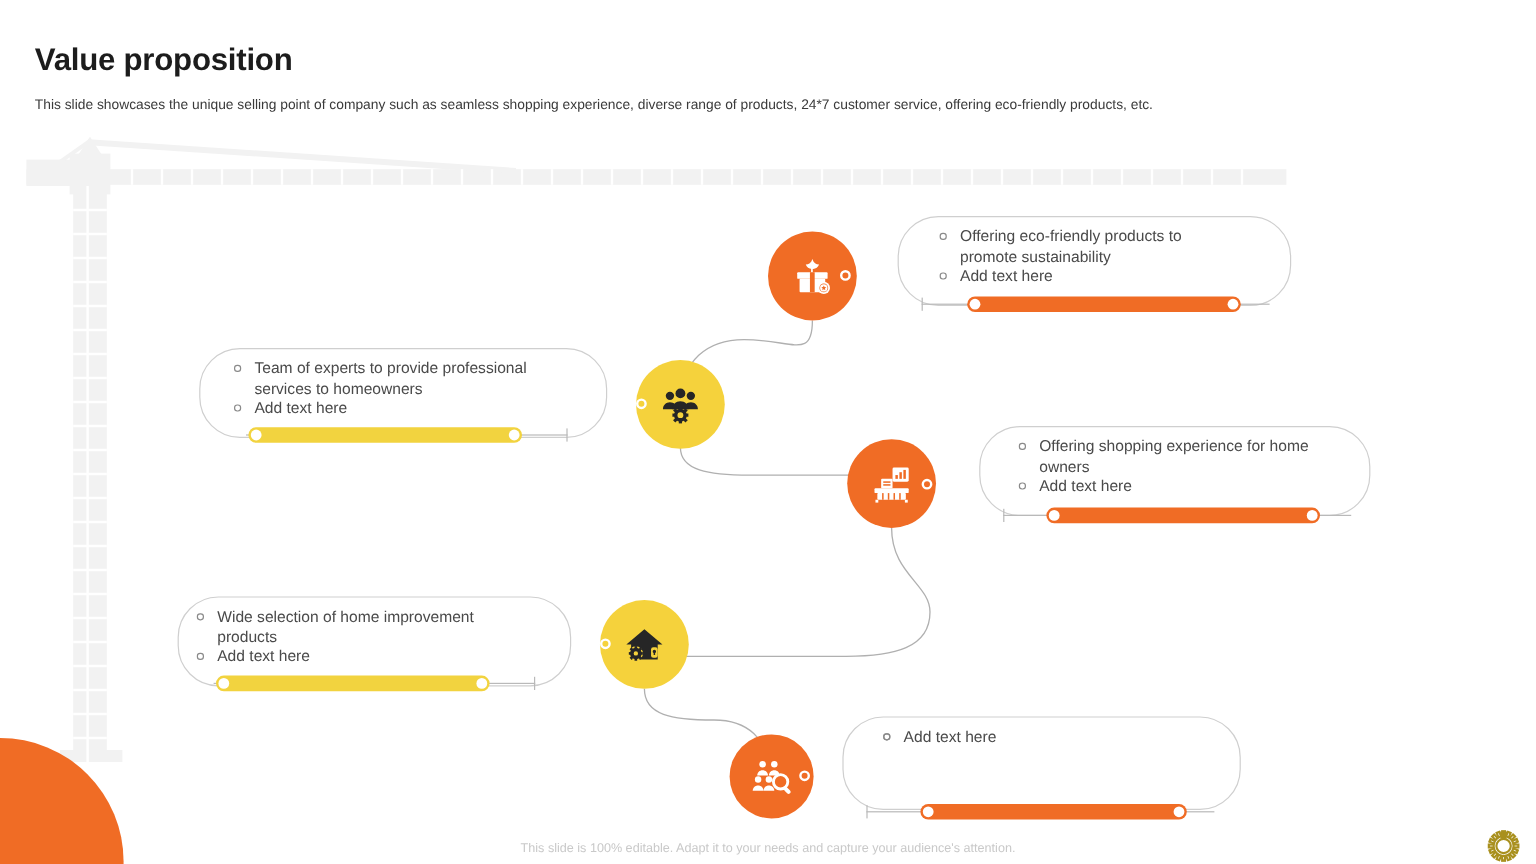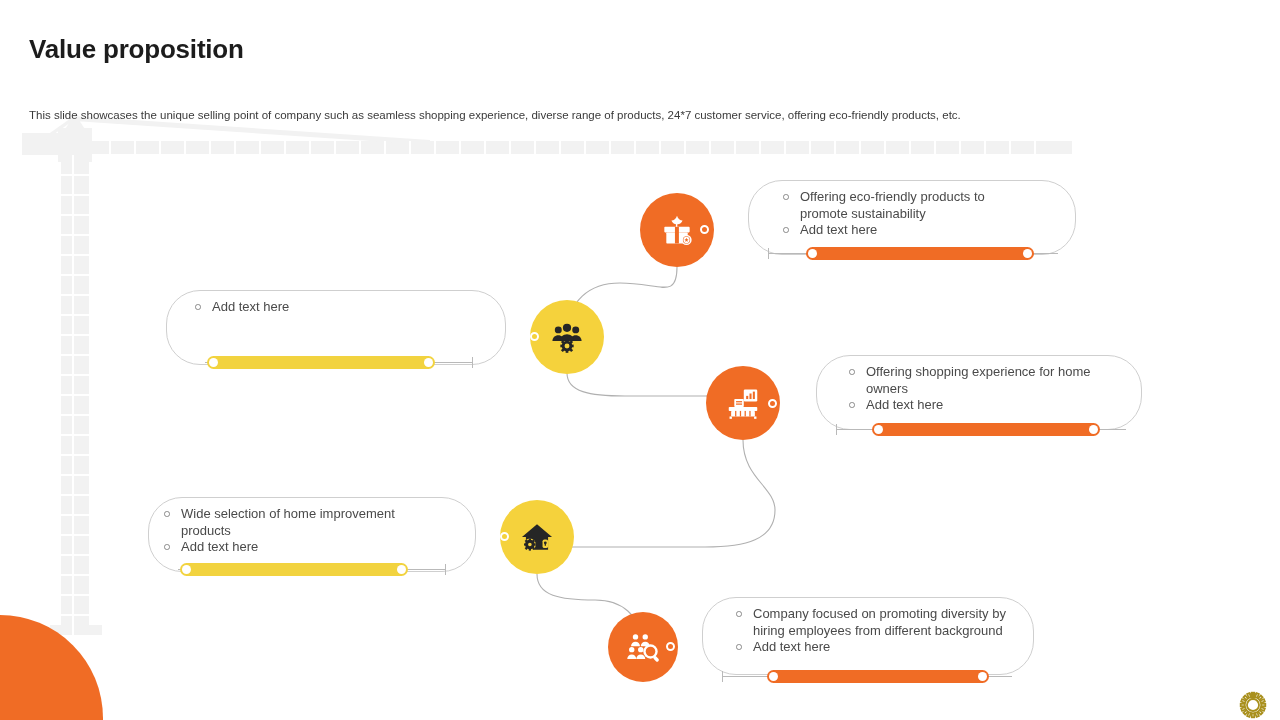--- a/index.html
+++ b/index.html
@@ -19,21 +19,21 @@
   #gear-badge{position:absolute;left:1238px;top:690px;width:30px;height:30px;}
 
   
   #page-title{
     position:absolute;left:29px;top:28px;
     font-size:26px;font-weight:bold;color:#1c1c1c;letter-spacing:-0.2px;
     line-height:42px;white-space:nowrap;
   }
   #page-subtitle{
     position:absolute;left:29px;top:80px;
-    font-size:11.5px;color:#3a3a3a;line-height:16px;white-space:nowrap;margin-top:27px;
+    font-size:11.5px;color:#3a3a3a;line-height:16px;white-space:nowrap;
   }
   #footer-note{
     position:absolute;left:0;top:701px;width:1280px;text-align:center;
     font-size:10.5px;color:#c9c9c9;
   }
 
   
   #connector-layer{position:absolute;left:0;top:0;width:1280px;height:720px;pointer-events:none;}
 
   
@@ -240,20 +240,21 @@
       <circle cx="36" cy="36.5" r="6.5" fill="#ffffff"></circle>
       <circle cx="36" cy="36.5" r="4.6" fill="#F06C25"></circle>
       <path d="M36 32.6a3.9 3.9 0 100 7.8 3.9 3.9 0 000-7.8zm0 1.3l.8 1.7 1.8.2-1.4 1.3.4 1.8L36 38l-1.6.9.4-1.8-1.4-1.3 1.8-.2z" fill="#ffffff"></path>
     </svg>
   </div>
   <div class="node-dot" style="left:700px;top:225px;background:#F06C25;"></div>
 
   <div class="callout" style="left:166px;top:290px;width:340px;height:75px;">
   </div>
   <ul class="callout-list" style="left:192px;top:299px;width:268px;">
+    <li><span class="bul"></span><span>Team of experts to provide professional services to homeowners</span></li>
     <li><span class="bul"></span><span>Add text here</span></li>
   </ul>
   <div class="bar-wrap" style="left:205px;top:356px;width:268px;">
     <div class="bar-track" style="left:0;width:268px;"></div>
     <div class="bar-tick" style="left:267px;"></div>
     <div class="bar-pill" style="left:2px;width:228px;background:#F2D33F;">
       <span class="bar-end"></span>
       <span class="bar-end"></span>
     </div>
   </div>
@@ -352,21 +353,21 @@
         <rect x="18" y="27.6" width="2.8" height="3.4" transform="rotate(45 19.4 29.3)"></rect>
         <rect x="9.2" y="36.2" width="2.8" height="3.4" transform="rotate(45 10.6 37.9)"></rect>
       </g>
     </svg>
   </div>
   <div class="node-dot" style="left:500px;top:532px;background:#F5D23C;"></div>
 
   <div class="callout" style="left:702px;top:597px;width:332px;height:78px;">
   </div>
   <ul class="callout-list" style="left:733px;top:606px;width:280px;">
-    <li><span class="bul"></span><span>Company focused on promoting diversity by hiring employees from different background</span></li>
+    <li><span class="bul"></span></li>
     <li><span class="bul"></span><span>Add text here</span></li>
   </ul>
   <div class="bar-wrap" style="left:722px;top:670px;width:290px;">
     <div class="bar-track" style="left:0;width:290px;"></div>
     <div class="bar-tick" style="left:0;"></div>
     <div class="bar-pill" style="left:45px;width:222px;background:#F06C25;">
       <span class="bar-end"></span>
       <span class="bar-end"></span>
     </div>
   </div>
@@ -382,14 +383,15 @@
         <circle cx="21" cy="27.5" r="3.6"></circle>
         <path d="M15 40c0-3.4 2.7-5.9 6-5.9s6 2.5 6 5.9z"></path>
         <circle cx="34" cy="30" r="9.6"></circle>
         <circle cx="34" cy="30" r="6.4" fill="#F06C25"></circle>
         <rect x="39.2" y="35.6" width="4.6" height="8.4" rx="2.2" transform="rotate(-45 41.5 39.8)"></rect>
       </g>
     </svg>
   </div>
   <div class="node-dot" style="left:666px;top:642px;background:#F06C25;"></div>
 
+  <div id="footer-note">This slide is 100% editable. Adapt it to your needs and capture your audience's attention.</div>
 
 </div>
 
 </body></html>

